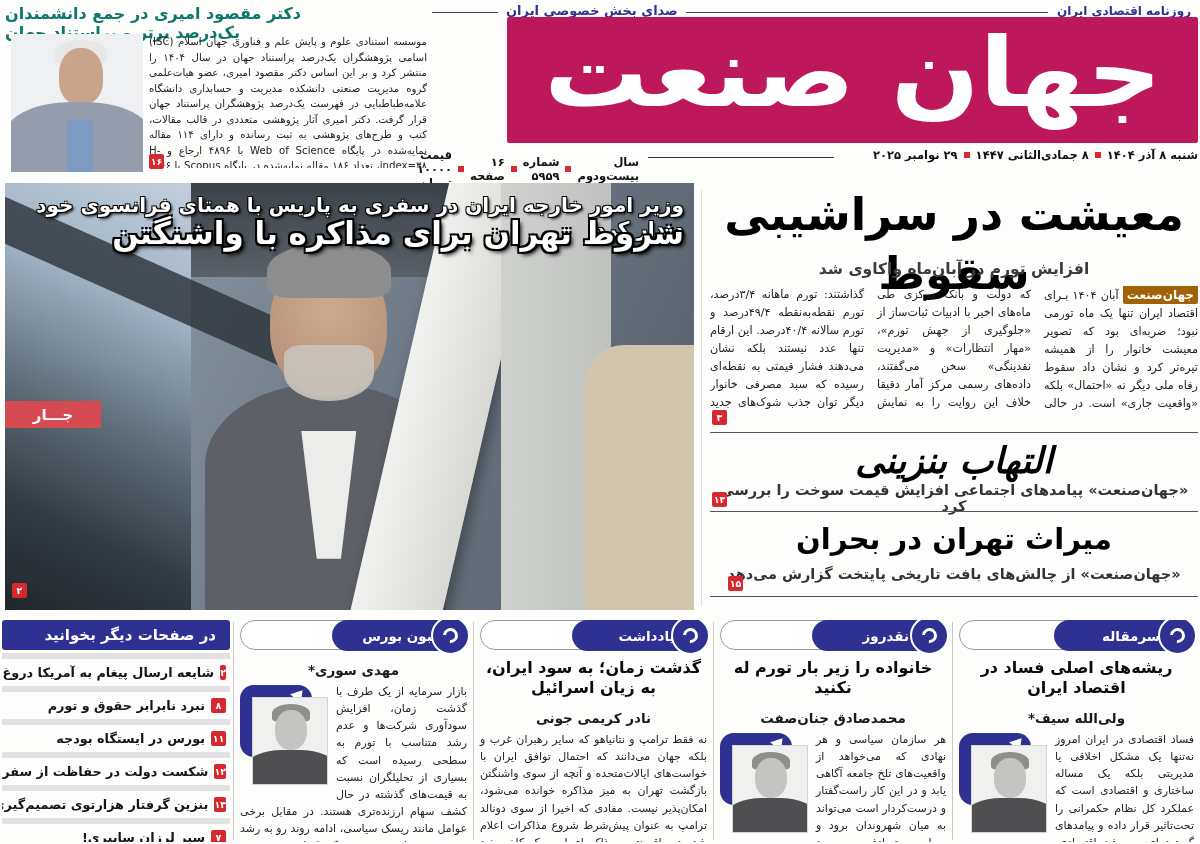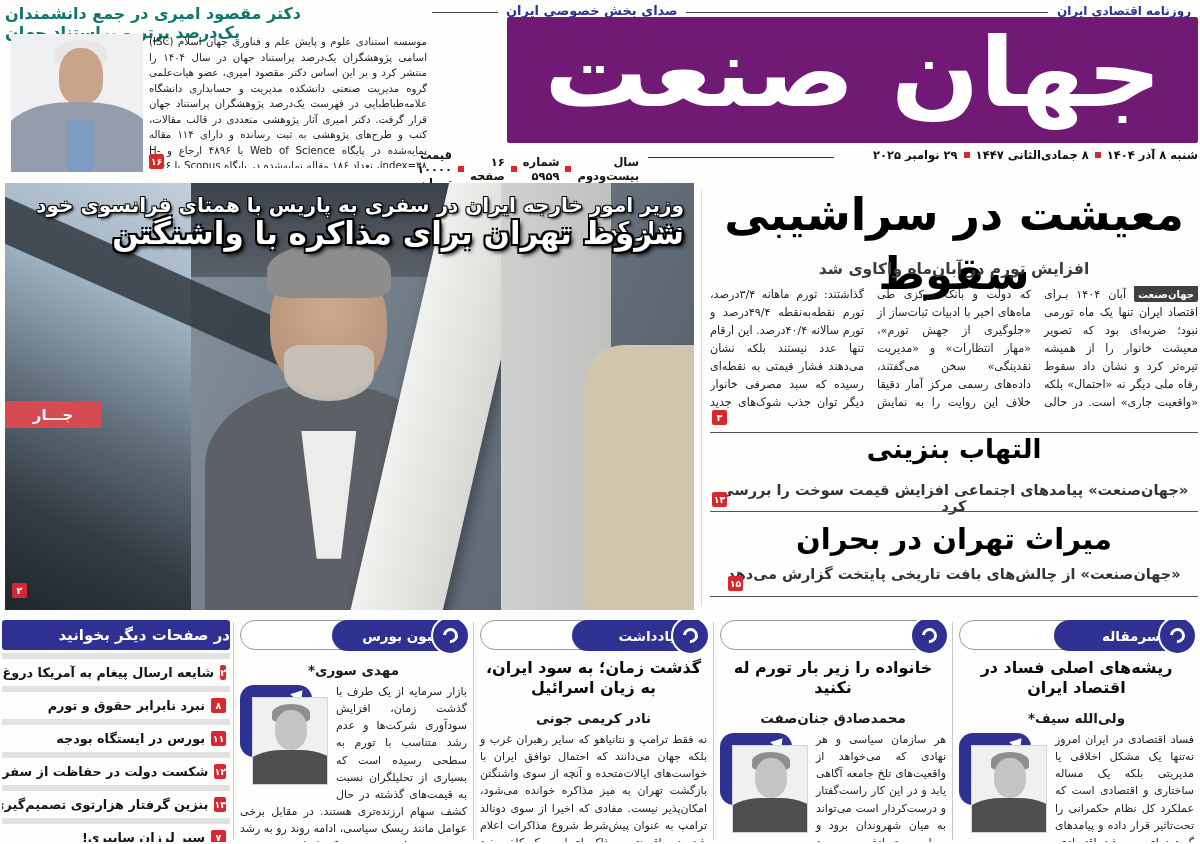--- a/index.html
+++ b/index.html
@@ -20,21 +20,21 @@
   .ta-body { left:144px; top:30px; width:278px; height:134px; font-size:10.2px; line-height:1.52;
              text-align:justify; color:#222; overflow:hidden; }
   .pbadge { width:15px; height:15px; background:#d6282e; color:#fff; font-size:9.5px; font-weight:bold;
             display:flex; align-items:center; justify-content:center; border-radius:2px; }
   #ta-badge { left:144px; top:150px; }
 
   
   .m-rule-top { left:432px; top:12px; width:616px; height:1px; background:#444; }
   #tag-left { left:498px; top:3px; font-size:13px; font-weight:bold; color:#2e3192; background:#fdfdfc; padding:0 8px; }
   #tag-right { left:1050px; top:4px; width:148px; text-align:center; font-size:12px; font-weight:bold; color:#2e3192; background:#fdfdfc; }
-  #logo-box { left:507px; top:17px; width:691px; height:126px; background:#701a75;
+  #logo-box { left:507px; top:17px; width:691px; height:126px; background:#be185d;
               display:flex; align-items:center; justify-content:center; border-radius:2px; }
   #logo-text { color:#ffffff; font-size:96px; font-weight:bold; line-height:1;
                transform:scaleX(1.08); white-space:nowrap; padding-bottom:14px; }
   .dateline { top:148px; display:flex; align-items:center; gap:6px; font-size:11.5px; font-weight:bold; color:#111; }
   #date-right { left:842px; width:356px; justify-content:flex-start; }
   #issue-left { left:427px; width:212px; }
   .sq { width:6px; height:6px; background:#d6282e; display:inline-block; flex:none; }
   .m-rule-mid { left:648px; top:157px; width:186px; height:1px; background:#333; }
 
   
@@ -62,40 +62,40 @@
   #photo-tag { left:0; top:218px; width:96px; height:27px; background:#d64a52; color:#fff; font-weight:bold;
                font-size:15px; display:flex; align-items:center; justify-content:center; z-index:5; }
   #photo-badge { left:7px; top:400px; z-index:5; }
 
   
   #rightcol { left:710px; top:186px; width:488px; height:424px; }
   #lead-headline { width:100%; text-align:center; font-size:45px; font-weight:900; color:#000; line-height:1.3; }
   #lead-sub { top:74px; width:100%; text-align:center; font-size:15.5px; font-weight:bold; color:#3c3c3c; }
   #lead-cols { top:100px; width:100%; height:134px; column-count:3; column-gap:13px;
                font-size:11.2px; line-height:1.6; text-align:justify; color:#1c1c1c; overflow:hidden; }
-  .src-label { background:#404040; color:#fff; font-size:10px; font-weight:bold; padding:14px 4px 2px; border-radius:2px; }
+  .src-label { background:#a16207; color:#fff; font-size:12px; font-weight:bold; padding:14px 4px 2px; border-radius:2px; }
   #lead-badge { left:2px; top:224px; }
   .hrline { width:100%; height:1px; background:#555; }
   #hr1 { top:246px; } #hr2 { top:325px; } #hr3 { top:410px; }
   .brief-title { width:100%; text-align:center; font-weight:900; color:#000; }
-  #brief1-title { top:248px; font-size:26px; }
+  #brief1-title { top:254px; font-size:36px;font-style:italic; }
   #brief2-title { top:336px; font-size:29px; }
   .brief-sub { width:100%; text-align:center; font-size:14.5px; font-weight:bold; color:#333; }
   #brief1-sub { top:296px; } #brief2-sub { top:380px; }
   #brief1-badge { left:2px; top:306px; } #brief2-badge { left:18px; top:390px; }
   #vdiv-photo { left:701px; top:190px; width:1px; height:416px; background:#ddd; }
 
   
   .vdiv { top:622px; width:1px; height:218px; background:#c9c9c9; }
   #vd1{left:233px;} #vd2{left:473px;} #vd3{left:713px;} #vd4{left:952px;}
 
   
   #sidebar { left:2px; top:620px; width:228px; height:222px; overflow:hidden; }
   #sidebar-header { height:30px; background:#2e3192; color:#fff; font-size:15px; font-weight:bold;
-                    display:flex; align-items:center; border-radius:3px; }
+                    display:flex; align-items:center; padding-right:14px; border-radius:3px; }
   .sb-item { display:flex; align-items:center; gap:6px; height:21px; padding-right:4px; }
   .sb-item span.txt { font-size:12.8px; font-weight:bold; color:#14141c; white-space:nowrap; }
   .sb-gap { height:6px; background:#e2e2e2; margin:3px 0; }
 
   
   .opcol { top:620px; height:222px; overflow:hidden; }
   #col-tribune { left:237px; width:233px; }
   #col-note    { left:477px; width:233px; }
   #col-crit    { left:717px; width:232px; }
   #col-edit    { left:956px; width:241px; }
@@ -276,20 +276,23 @@
     </div>
     <div class="op-title">گذشت زمان؛ به سود ایران، به زیان اسرائیل</div>
     <div class="op-author">نادر کریمی جونی</div>
     <div class="op-body">
       <span>نه فقط ترامپ و نتانیاهو که سایر رهبران غرب و بلکه جهان می‌دانند که احتمال توافق ایران با خواست‌های ایالات‌متحده و آنچه از سوی واشنگتن بازگشت تهران به میز مذاکره خوانده می‌شود، امکان‌پذیر نیست. مفادی که اخیرا از سوی دونالد ترامپ به عنوان پیش‌شرط شروع مذاکرات اعلام شده در واقع نتیجه مذاکره‌ای است که کاخ سفید می‌خواهد آن را راهبری کند. در این صورت و اگر تهران پیش‌شرط‌های اعلامی از سوی کاخ سفید را بپذیرد و به آن عمل کند، واقعا چه جایی برای مذاکره باقی می‌ماند؟ محدود شدن برد موشک‌های ایران، برچیدن تاسیسات و فعالیت‌های هسته‌ای و توقف فعالیت‌های منطقه‌ای و آنچه ایران محور...</span>
     </div>
   </div>
 
   <div class="abs opcol" id="col-crit">
     <div class="pill">
+      <div class="pill-navy">
+        <span class="pill-label">نقدروز</span>
+      </div>
       <div class="pill-circle">
           <div class="swirl"></div>
         </div>
     </div>
     <div class="op-title">خانواده را زیر بار تورم له نکنید</div>
     <div class="op-author">محمدصادق جنان‌صفت</div>
     <div class="op-body">
       <span class="photo-wrap">
         <span class="deco"></span>
         <span class="deco-arrow"></span>

